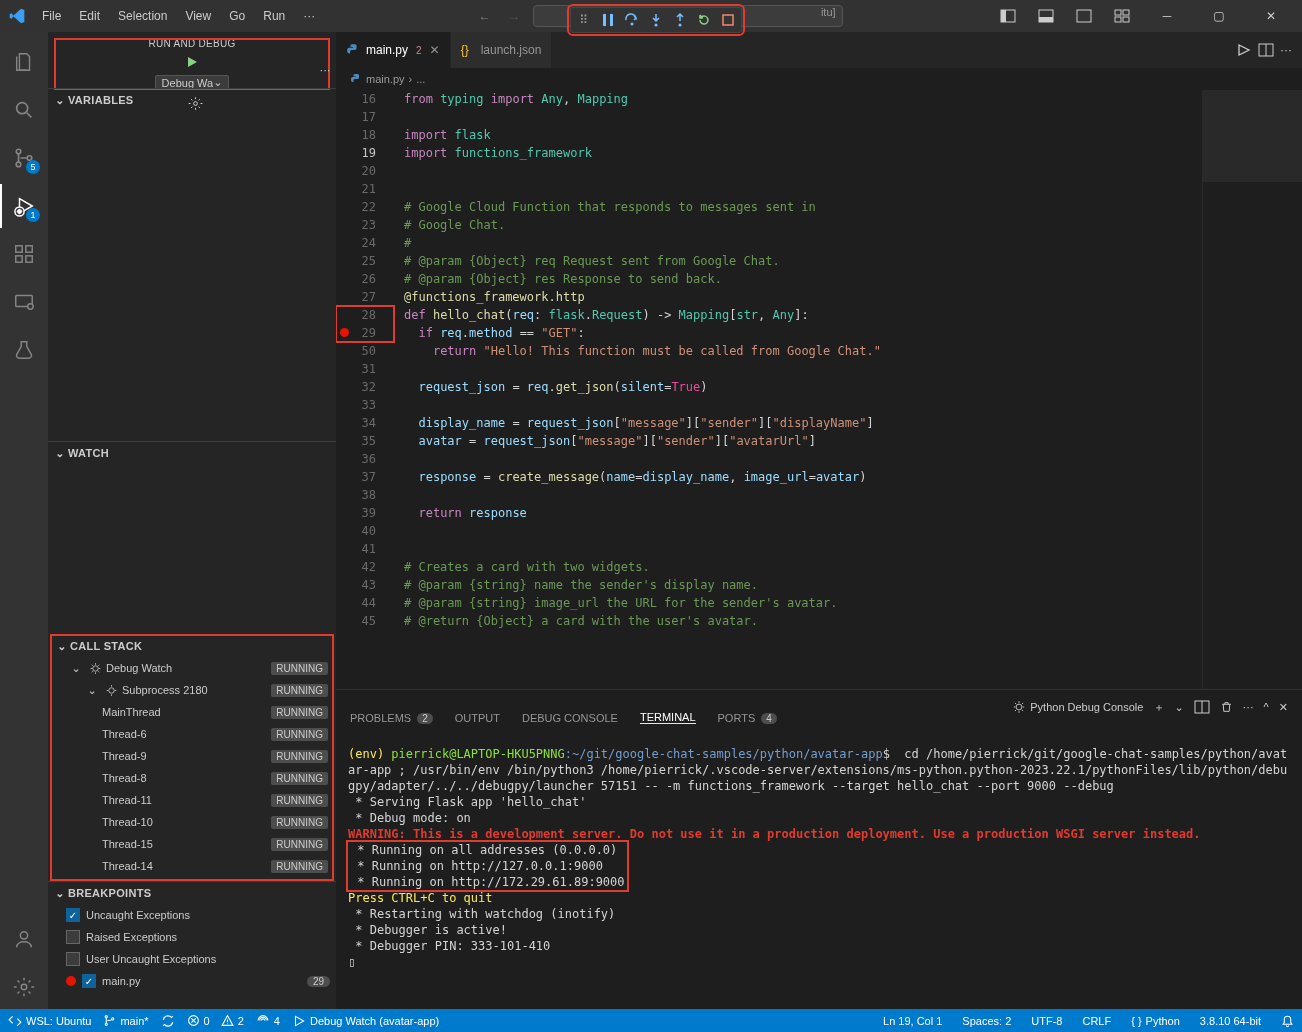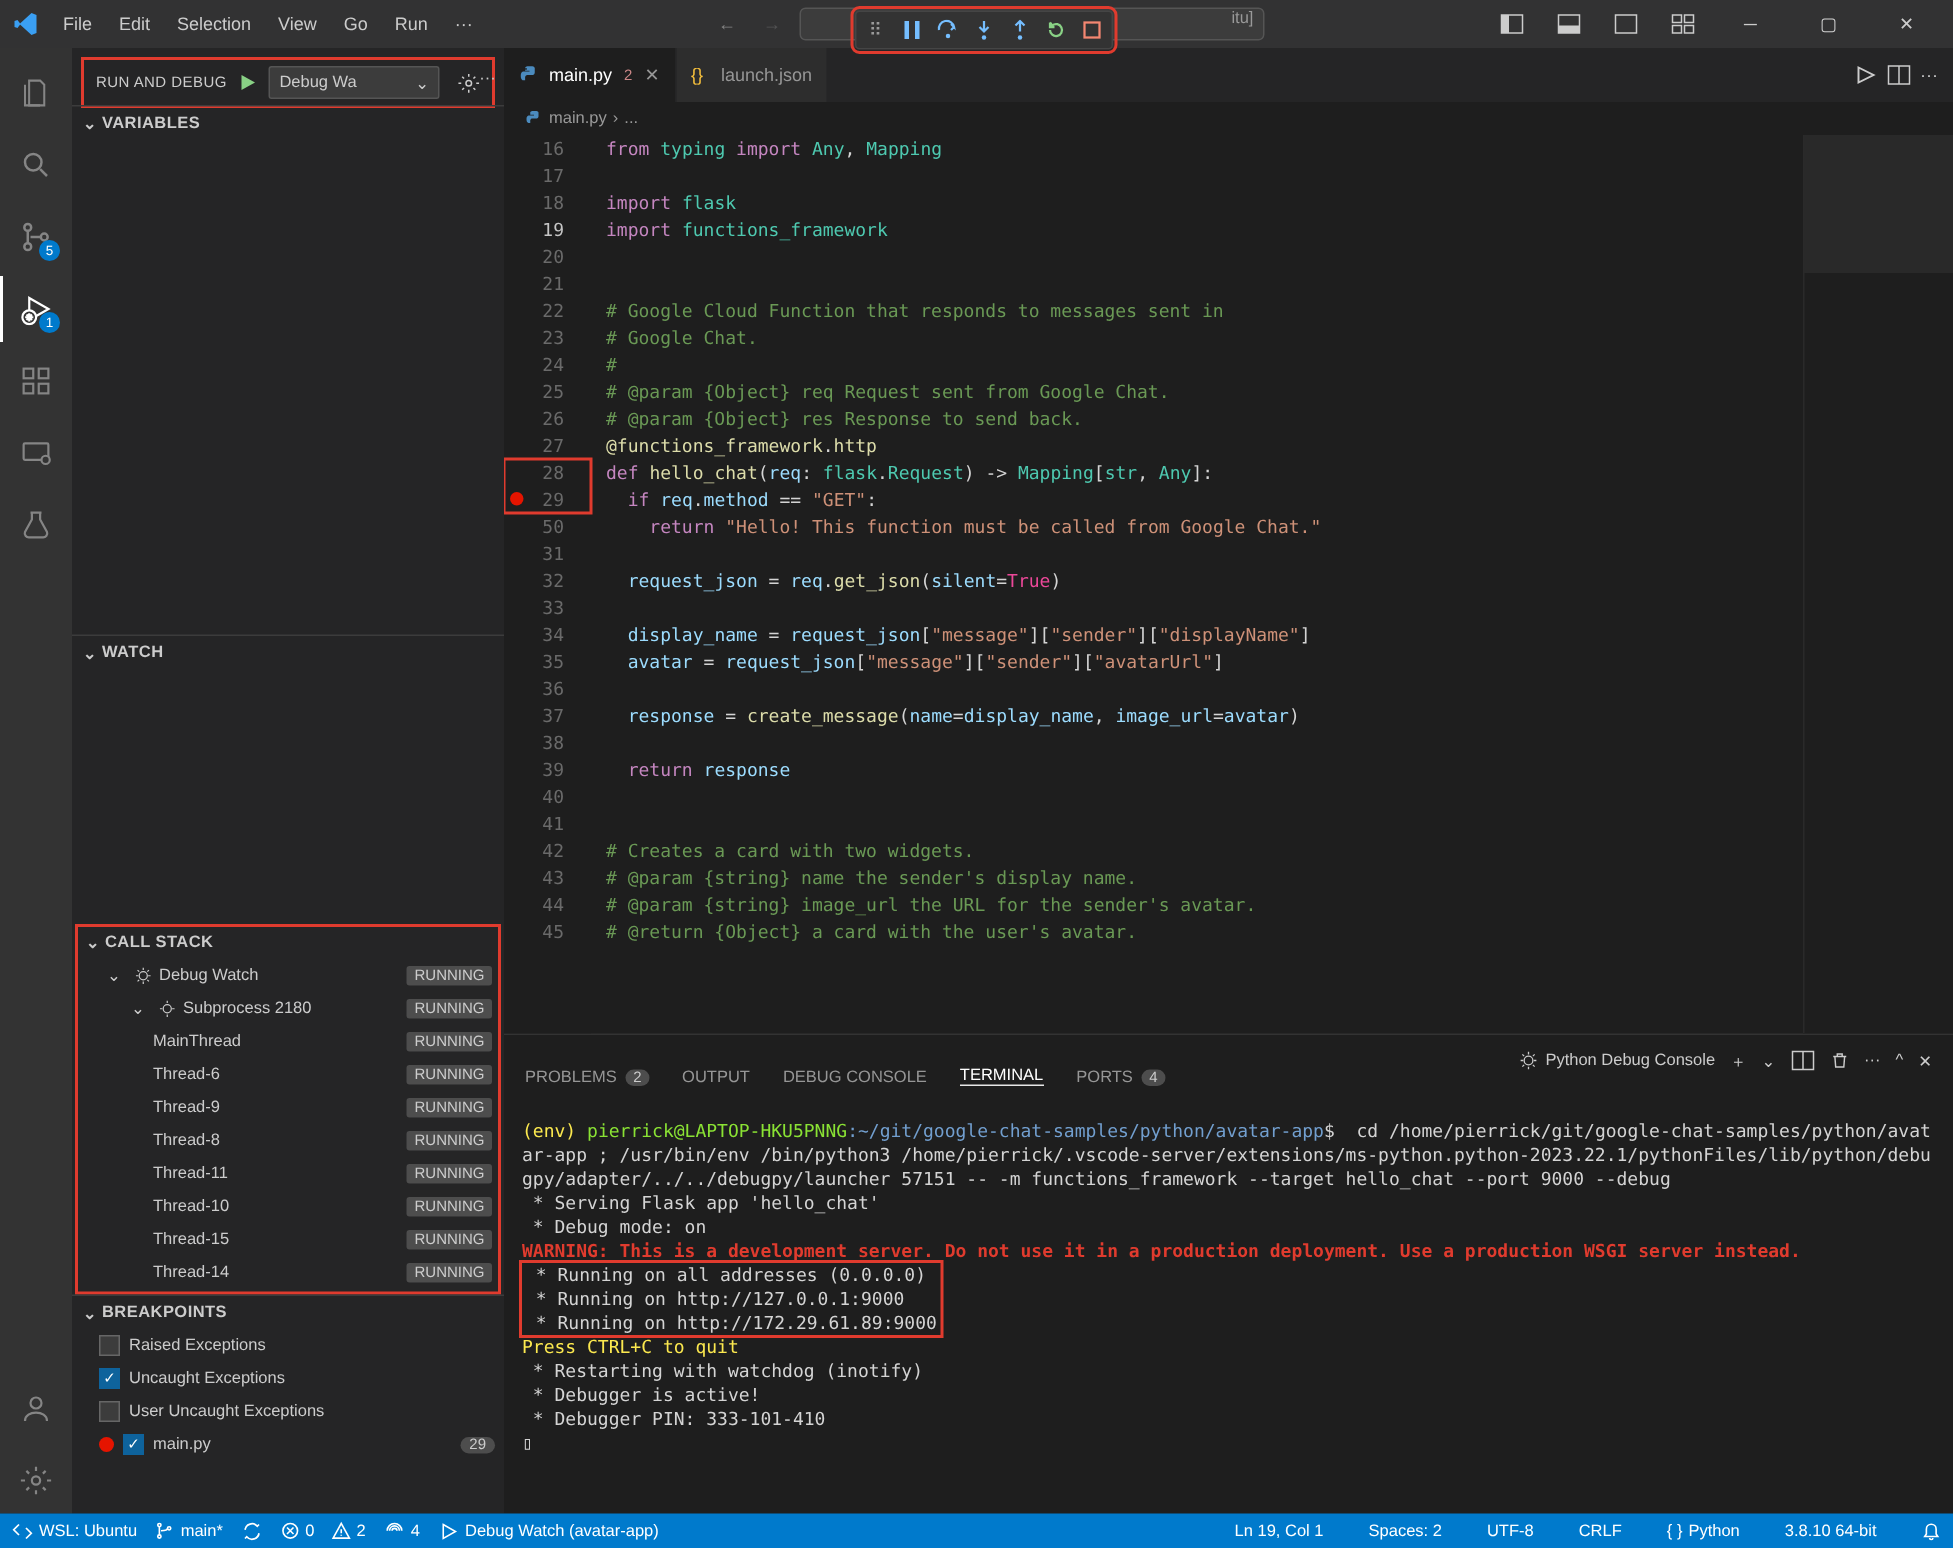--- a/index.html
+++ b/index.html
@@ -16,21 +16,21 @@
 .tb-right { display:flex; align-items:center; gap:6px; color:#ccc; }
 .tb-right .icn { width:32px; height:28px; display:flex; align-items:center; justify-content:center; }
 .winctl { width:46px; height:32px; display:flex; align-items:center; justify-content:center; }
 .main { flex:1; display:flex; min-height:0; }
 .activitybar { width:48px; background:#333; display:flex; flex-direction:column; align-items:center; padding-top:8px; gap:4px; }
 .activitybar .aicn { width:48px; height:44px; display:flex; align-items:center; justify-content:center; color:#858585; position:relative; }
 .activitybar .aicn.active { color:#fff; border-left:2px solid #fff; }
 .activitybar .aicn.bottom { margin-top:auto; }
 .badge-blue { position:absolute; bottom:6px; right:8px; background:#007acc; color:#fff; border-radius:8px; font-size:9px; min-width:14px; height:14px; display:flex; align-items:center; justify-content:center; padding:0 3px; }
 .sidebar { width:288px; background:#252526; display:flex; flex-direction:column; font-size:11px; }
-.sb-header { display:flex; align-items:center; height:34px; padding:0 10px; gap:6px; outline:2px solid #e03b2e; outline-offset:-2px; margin:6px 6px 0 6px; }
+.sb-header { display:flex; align-items:center; height:52px; padding:0 10px; gap:6px; outline:2px solid #e03b2e; outline-offset:-2px; margin:6px 6px 0 6px;flex-direction:column; }
 .sb-header-lbl { font-size:10px; letter-spacing:0.3px; color:#ccc; text-transform:uppercase; }
 .play { width:16px; height:16px; display:flex; align-items:center; justify-content:center; }
 .configsel { flex:1; background:#3c3c3c; border:1px solid #555; height:22px; display:flex; align-items:center; padding:0 6px; color:#ccc; border-radius:2px; justify-content:space-between; }
 .gearicn { margin-left:6px; color:#ccc; }
 .moreicn { margin-left:6px; color:#ccc; width:18px; text-align:center; }
 .section { border-top:1px solid #3c3c3c; }
 .sect-hdr { height:22px; display:flex; align-items:center; padding:0 4px; font-size:11px; font-weight:600; letter-spacing:0.3px; cursor:pointer; }
 .chev { width:16px; text-align:center; }
 .sect-body { padding:0; }
 .callstack-box { outline:2px solid #e03b2e; outline-offset:-2px; margin:0 2px; padding-bottom:4px; }
@@ -81,21 +81,21 @@
 .bugsmall { display:flex; align-items:center; gap:4px; font-size:11px; }
 .term { flex:1; padding:6px 12px; font-family:Consolas,monospace; font-size:12px; line-height:16px; overflow:hidden; white-space:pre-wrap; word-break:break-all; }
 .t-green { color:#8ae234; }
 .t-blue { color:#729fcf; }
 .t-yellow { color:#fce94f; }
 .t-warn { color:#e03b2e; font-weight:bold; }
 .t-white { color:#d4d4d4; }
 .term-box { outline:2px solid #e03b2e; outline-offset:0; display:inline-block; padding:0 2px; }
 .statusbar { height:23px; background:#007acc; color:#fff; display:flex; align-items:center; font-size:11px; padding:0 8px; gap:14px; }
 .statusbar .sleft { display:flex; align-items:center; gap:12px; }
-.statusbar .sright { margin-left:auto; display:flex; align-items:center; gap:30px; }
+.statusbar .sright { margin-left:auto; display:flex; align-items:center; gap:20px; }
 .sb-item { display:flex; align-items:center; gap:4px; }
 svg { display:block; }
 .ellips { color:#ccc; }
 
 .variables-body { height:330px; }
 .watch-body { height:170px; }
 
 </style>
 </head>
 <body>
@@ -354,26 +354,26 @@
         </div>
     </div>
 
     <div class="section">
       <div class="sect-hdr">
           <span class="chev">⌄</span>
           <span>BREAKPOINTS</span>
         </div>
       <div class="sect-body" id="bp-body">
           <div class="bp-row">
+            <span class="chk checked"></span>
+            <span>Uncaught Exceptions</span>
+          </div>
+          <div class="bp-row">
             <span class="chk "></span>
             <span>Raised Exceptions</span>
-          </div>
-          <div class="bp-row">
-            <span class="chk checked"></span>
-            <span>Uncaught Exceptions</span>
           </div>
           <div class="bp-row">
             <span class="chk "></span>
             <span>User Uncaught Exceptions</span>
           </div>
           <div class="bp-row">
             <span class="bp-dot"></span>
             <span class="chk checked"></span>
             <span>main.py</span>
             <span class="bp-count">29</span>

